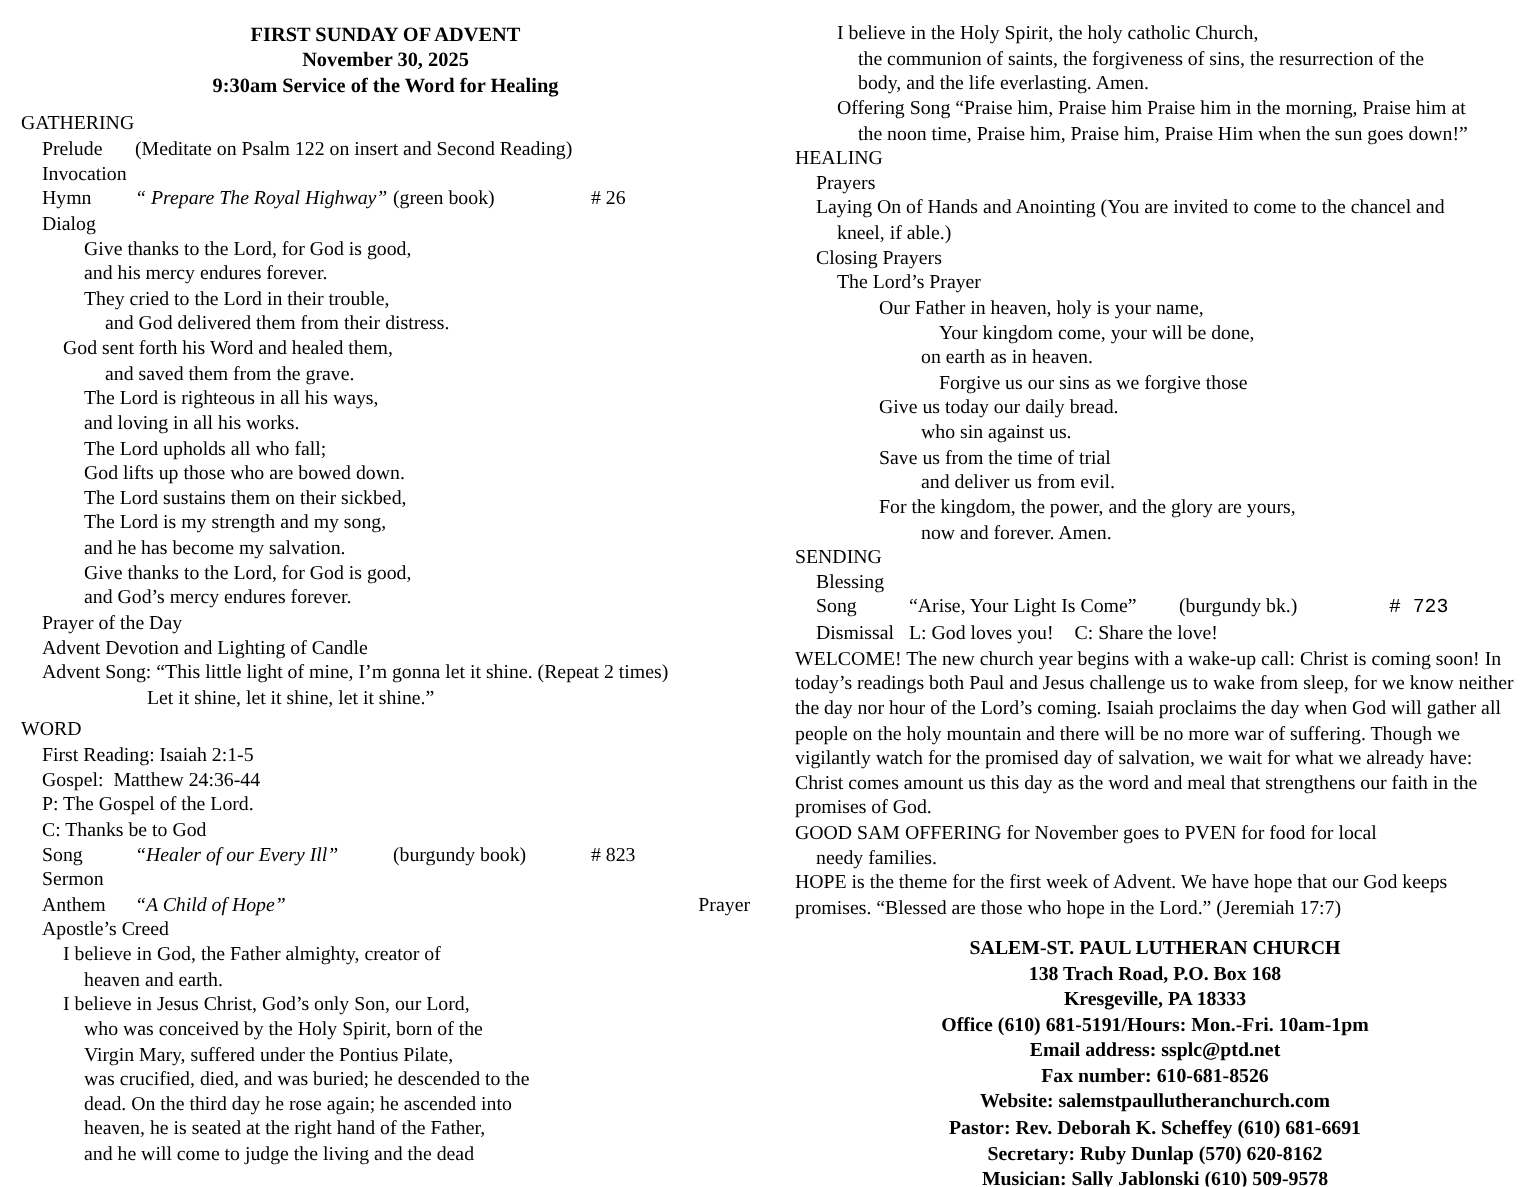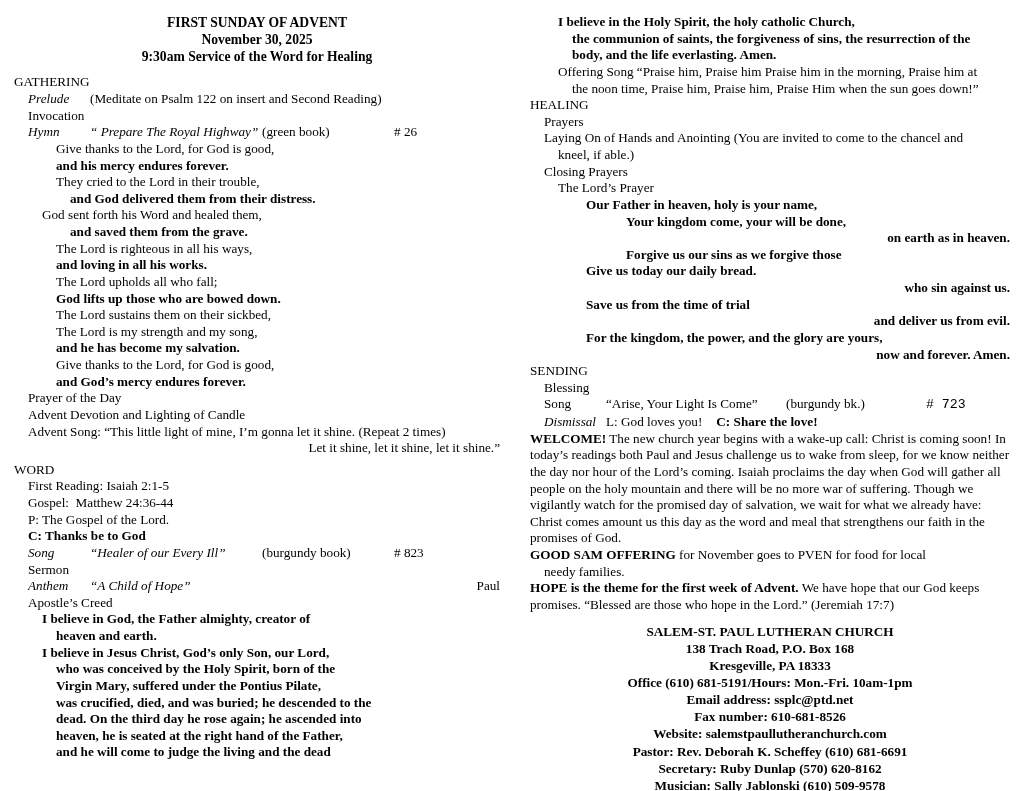--- a/index.html
+++ b/index.html
@@ -31,40 +31,40 @@
     padding-right: 12px;
   }
   .col-right {
     padding-left: 18px;
     padding-right: 14px;
   }
 
   
   .ln { white-space: pre; }
   .wrapln { white-space: normal; }
-  .b { font-weight: bold; }
+  .b { font-weight: normal; }
   .ctr { text-align: center; }
 
   
   .i0 { margin-left: 0px; }
   .i1 { margin-left: 14px; }
   .i2 { margin-left: 28px; }
   .i3 { margin-left: 42px; }
   .i4 { margin-left: 56px; }
   .i5 { margin-left: 96px; }
-  .i6 { margin-left: 84px; text-align: right; }
+  .i6 { margin-left: 84px; }
 
   .hdr-title { font-weight: bold; font-size: 13.6px; }
 
   .gap-sm { height: 5px; }
   .gap-md { height: 9px; }
 
   
   .row { display: flex; align-items: baseline; }
-  .row .c-label { width: 62px; flex: 0 0 auto; font-style: italic; }
+  .row .c-label { width: 62px; flex: 0 0 auto; }
   .row .c-title { width: 172px; flex: 0 0 auto; font-style: italic; }
   .row .c-book  { width: 132px; flex: 0 0 auto; }
   .row .c-num   { flex: 0 0 auto; }
   .row .c-right { margin-left: auto; }
 
   .rowR { display: flex; align-items: baseline; }
   .rowR .c-label { width: 62px; flex: 0 0 auto; }
   .rowR .c-title { width: 180px; flex: 0 0 auto; }
   .rowR .c-book  { width: 140px; flex: 0 0 auto; }
   .rowR .c-num   { flex: 0 0 auto; font-family: Liberation Mono, monospace; }
@@ -96,20 +96,21 @@
 
     <div class="ln i1">Invocation</div>
 
     <div class="row i1">
       <span class="c-label">Hymn</span>
       <span class="c-title">“ Prepare The Royal Highway”</span>
       <span class="c-book">(green book)</span>
       <span class="c-num"># 26</span>
     </div>
 
+    <div class="ln i1">Dialog</div>
 
     <div>
         <div class="ln i3">Give thanks to the Lord, for God is good,</div>
         <div class="ln i3 b">and his mercy endures forever.</div>
         <div class="ln i3">They cried to the Lord in their trouble,</div>
         <div class="ln i4 b">and God delivered them from their distress.</div>
         <div class="ln i2">God sent forth his Word and healed them,</div>
         <div class="ln i4 b">and saved them from the grave.</div>
         <div class="ln i3">The Lord is righteous in all his ways,</div>
         <div class="ln i3 b">and loving in all his works.</div>
@@ -141,21 +142,21 @@
       <span class="c-title">“Healer of our Every Ill”</span>
       <span class="c-book">(burgundy book)</span>
       <span class="c-num"># 823</span>
     </div>
 
     <div class="ln i1">Sermon</div>
 
     <div class="row i1">
       <span class="c-label">Anthem</span>
       <span class="c-title">“A Child of Hope”</span>
-      <span class="c-right">Paul</span>
+      <span class="c-right">Prayer</span>
     </div>
 
     <div class="ln i1">Apostle’s Creed</div>
 
     <div>
         <div class="ln i2 b">I believe in God, the Father almighty, creator of</div>
         <div class="ln i3 b">heaven and earth.</div>
         <div class="ln i2 b">I believe in Jesus Christ, God’s only Son, our Lord,</div>
         <div class="ln i3 b">who was conceived by the Holy Spirit, born of the</div>
         <div class="ln i3 b">Virgin Mary, suffered under the Pontius Pilate,</div>

